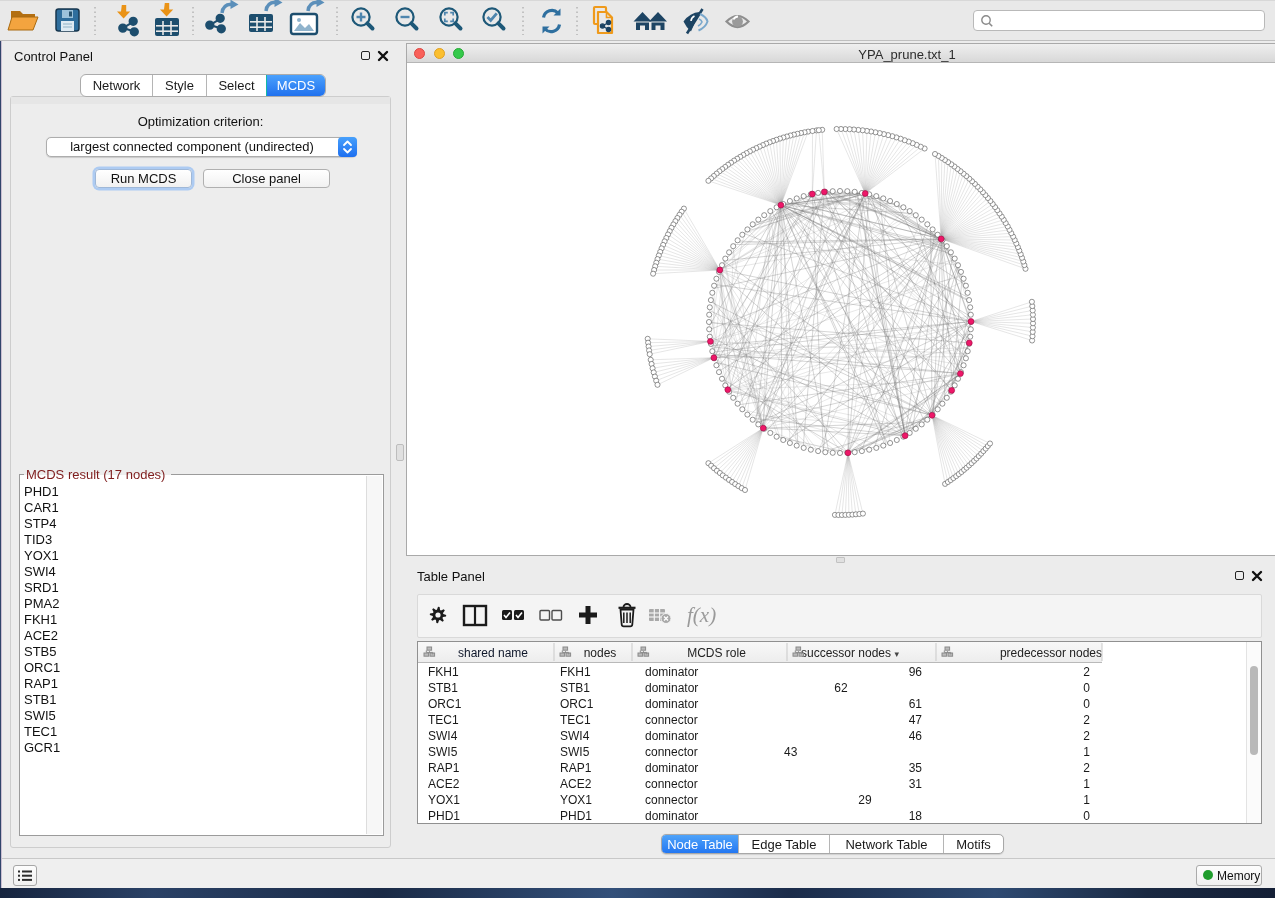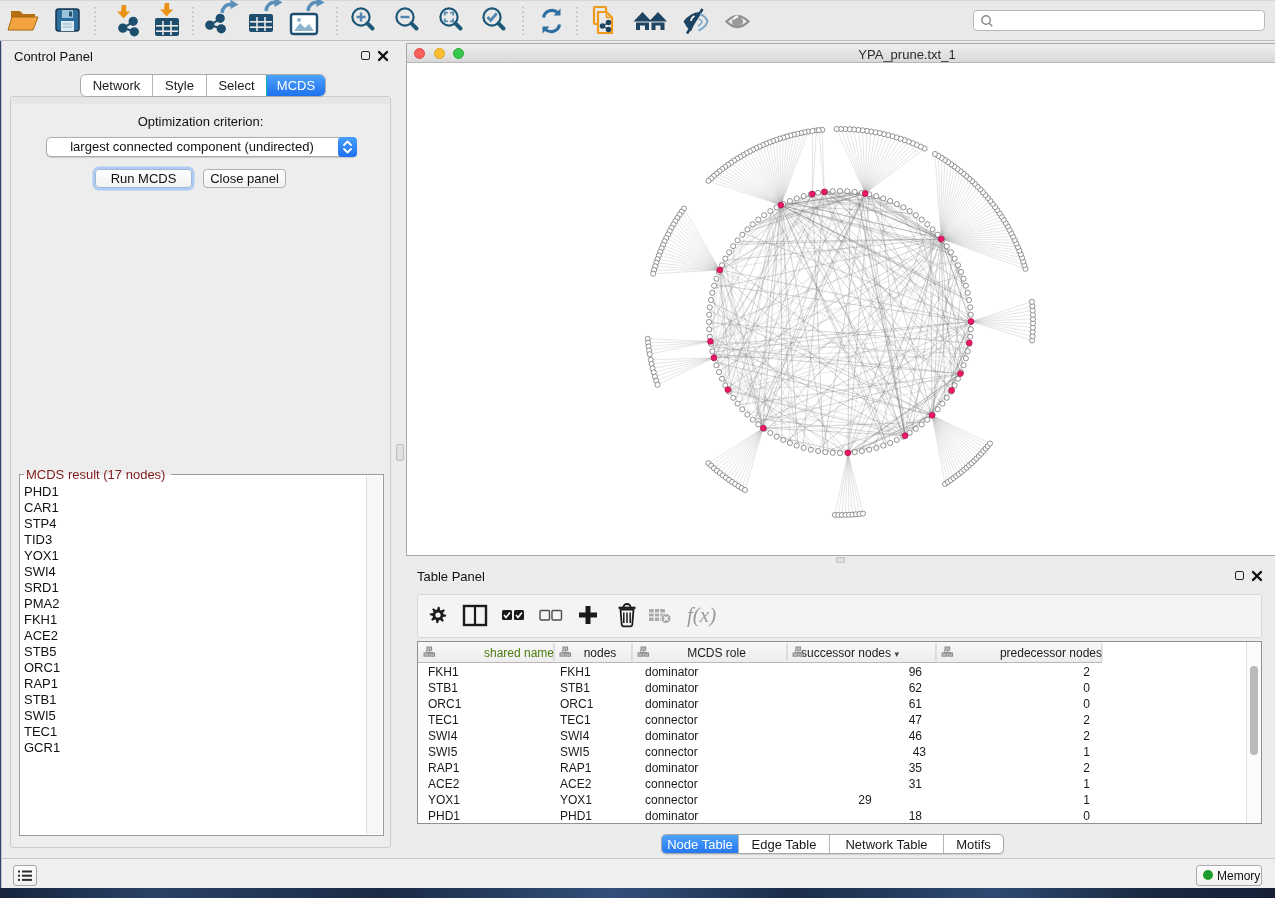--- a/index.html
+++ b/index.html
@@ -122,21 +122,21 @@
 <div class="abs" style="left:11px;top:97px;width:379px;height:7px;background:#e6e6e6"></div>
 <div class="abs" style="left:10px;top:114px;width:381px;text-align:center;font-size:13px;color:#111">Optimization criterion:</div>
 <div class="abs" style="left:46px;top:137px;width:311px;height:20px;background:#fff;border:1px solid #adadad;border-radius:5px;box-shadow:0 0.5px 1px rgba(0,0,0,0.15)"></div>
 <div class="abs" style="left:47px;top:139px;width:290px;text-align:center;font-size:13px;color:#111;white-space:nowrap">largest connected component (undirected)</div>
 <div class="abs" style="left:338px;top:137px;width:19px;height:20px;background:linear-gradient(#47a0fc,#1d6ff0);border-radius:4px"></div>
 <svg class="abs" style="left:338px;top:137px" width="19" height="20" viewBox="0 0 19 20">
     <path d="M6 8 L9.5 4.5 L13 8" stroke="#fff" stroke-width="1.8" fill="none" stroke-linecap="round" stroke-linejoin="round"></path>
     <path d="M6 12 L9.5 15.5 L13 12" stroke="#fff" stroke-width="1.8" fill="none" stroke-linecap="round" stroke-linejoin="round"></path>
   </svg>
 <div class="abs" style="left:95px;top:169px;width:97px;height:19px;background:linear-gradient(#fff,#f1f1f1);border:1px solid #9fb8d8;border-radius:4px;box-shadow:0 0 0 2.5px rgba(120,175,245,0.55);display:flex;align-items:center;justify-content:center;font-size:13px;color:#111">Run MCDS</div>
-<div class="abs" style="left:203px;top:169px;width:83px;height:19px;background:linear-gradient(#fff,#f1f1f1);border:1px solid #b0b0b0;border-radius:4px;display:flex;align-items:center;justify-content:center;font-size:13px;color:#111">Close panel</div>
+<div class="abs" style="left:203px;top:169px;width:127px;height:19px;background:linear-gradient(#fff,#f1f1f1);border:1px solid #b0b0b0;border-radius:4px;display:flex;align-items:center;justify-content:center;font-size:13px;color:#111">Close panel</div>
 <div class="abs" style="left:20px;top:475px;width:363px;height:360px;background:#fff"></div>
 <div class="abs" style="left:19px;top:474px;width:365px;height:362px;border:1px solid #9b9b9b;border-top:none"></div>
 <div class="abs" style="left:19px;top:474px;width:5px;height:1px;background:#9b9b9b"></div>
 <div class="abs" style="left:171px;top:474px;width:213px;height:1px;background:#9b9b9b"></div>
 <div class="abs" style="left:26px;top:467px;font-size:13px;color:#7f1d1d">MCDS result (17 nodes)</div>
 <div class="abs" style="left:24px;top:484px;font-size:13px;color:#111">
     <div style="height:16px;line-height:16px">PHD1</div>
     <div style="height:16px;line-height:16px">CAR1</div>
     <div style="height:16px;line-height:16px">STP4</div>
     <div style="height:16px;line-height:16px">TID3</div>
@@ -956,21 +956,21 @@
     <line x1="232" y1="19" x2="248" y2="19" stroke="#f4f4f4" stroke-width="1.2"></line>
     <line x1="232" y1="23" x2="248" y2="23" stroke="#f4f4f4" stroke-width="1.2"></line>
     <line x1="237.3" y1="15" x2="237.3" y2="27" stroke="#f4f4f4" stroke-width="1.2"></line>
     <line x1="242.6" y1="15" x2="242.6" y2="27" stroke="#f4f4f4" stroke-width="1.2"></line>
     <circle cx="249" cy="24.5" r="5" fill="#a9a9a9" stroke="#f4f4f4" stroke-width="1"></circle>
     <path d="M247 22.5 l4 4 M251 22.5 l-4 4" stroke="#fff" stroke-width="1.4"></path>
     <text x="270" y="28" font-family="Liberation Serif" font-style="italic" font-size="21" fill="#9a9a9a">f(x)</text>
   </svg>
 <div class="abs" style="left:417px;top:641px;width:845px;height:183px;background:#fff;border:1px solid #909090"></div>
 <div class="abs" style="left:418px;top:642px;width:684px;height:21px;background:linear-gradient(#f8f8f8,#ededed);border-bottom:1px solid #b9b9b9"></div>
-<div class="abs" style="left:432px;top:646px;width:122px;text-align:right;font-size:12px;color:#4d7c0f">shared name</div>
+<div class="abs" style="left:432px;top:646px;width:122px;text-align:center;font-size:12px;color:#0f172a">shared name</div>
 <div class="abs" style="left:568px;top:646px;width:64px;text-align:center;font-size:12px;color:#222">nodes</div>
 <div class="abs" style="left:646px;top:646px;width:141px;text-align:center;font-size:12px;color:#222">MCDS role</div>
 <div class="abs" style="left:801px;top:646px;width:135px;text-align:left;font-size:12px;color:#222">successor nodes <span style="font-size:9px;color:#444">▾</span></div>
 <div class="abs" style="left:950px;top:646px;width:152px;text-align:right;font-size:12px;color:#222">predecessor nodes</div>
 <svg class="abs" style="left:417px;top:641px" width="845" height="22" viewBox="0 0 845 22" xmlns="http://www.w3.org/2000/svg">
     <g stroke="#8a8a8a" stroke-width="1" fill="#bbb">
       <rect x="10" y="6" width="4.6" height="3.2"></rect>
       <rect x="7" y="12" width="4.6" height="3.2"></rect>
       <rect x="13" y="12" width="4.6" height="3.2"></rect>
       <path d="M9.3 9.4 v2 h6.4 v2 M12.5 12.2 v-2" fill="none"></path>
@@ -1009,21 +1009,21 @@
     <span style="position:absolute;left:0">FKH1</span>
     <span style="position:absolute;left:132px">FKH1</span>
     <span style="position:absolute;left:217px">dominator</span>
     <span style="position:absolute;left:364px;width:130px;text-align:right">96</span>
     <span style="position:absolute;left:532px;width:130px;text-align:right">2</span>
   </div>
 <div class="abs" style="left:428px;top:680px;width:820px;height:16px;font-size:12px;color:#1a1a1a;line-height:16px">
     <span style="position:absolute;left:0">STB1</span>
     <span style="position:absolute;left:132px">STB1</span>
     <span style="position:absolute;left:217px">dominator</span>
-    <span style="position:absolute;left:364px;width:130px;text-align:right">62</span>
+    <span style="position:absolute;left:348px;width:130px;text-align:center">62</span>
     <span style="position:absolute;left:532px;width:130px;text-align:right">0</span>
   </div>
 <div class="abs" style="left:428px;top:696px;width:820px;height:16px;font-size:12px;color:#1a1a1a;line-height:16px">
     <span style="position:absolute;left:0">ORC1</span>
     <span style="position:absolute;left:132px">ORC1</span>
     <span style="position:absolute;left:217px">dominator</span>
     <span style="position:absolute;left:364px;width:130px;text-align:right">61</span>
     <span style="position:absolute;left:532px;width:130px;text-align:right">0</span>
   </div>
 <div class="abs" style="left:428px;top:712px;width:820px;height:16px;font-size:12px;color:#1a1a1a;line-height:16px">
@@ -1037,21 +1037,21 @@
     <span style="position:absolute;left:0">SWI4</span>
     <span style="position:absolute;left:132px">SWI4</span>
     <span style="position:absolute;left:217px">dominator</span>
     <span style="position:absolute;left:364px;width:130px;text-align:right">46</span>
     <span style="position:absolute;left:532px;width:130px;text-align:right">2</span>
   </div>
 <div class="abs" style="left:428px;top:744px;width:820px;height:16px;font-size:12px;color:#1a1a1a;line-height:16px">
     <span style="position:absolute;left:0">SWI5</span>
     <span style="position:absolute;left:132px">SWI5</span>
     <span style="position:absolute;left:217px">connector</span>
-    <span style="position:absolute;left:368px;width:130px;text-align:right">43</span>
+    <span style="position:absolute;left:356px;width:130px;">43</span>
     <span style="position:absolute;left:532px;width:130px;text-align:right">1</span>
   </div>
 <div class="abs" style="left:428px;top:760px;width:820px;height:16px;font-size:12px;color:#1a1a1a;line-height:16px">
     <span style="position:absolute;left:0">RAP1</span>
     <span style="position:absolute;left:132px">RAP1</span>
     <span style="position:absolute;left:217px">dominator</span>
     <span style="position:absolute;left:364px;width:130px;text-align:right">35</span>
     <span style="position:absolute;left:532px;width:130px;text-align:right">2</span>
   </div>
 <div class="abs" style="left:428px;top:776px;width:820px;height:16px;font-size:12px;color:#1a1a1a;line-height:16px">

